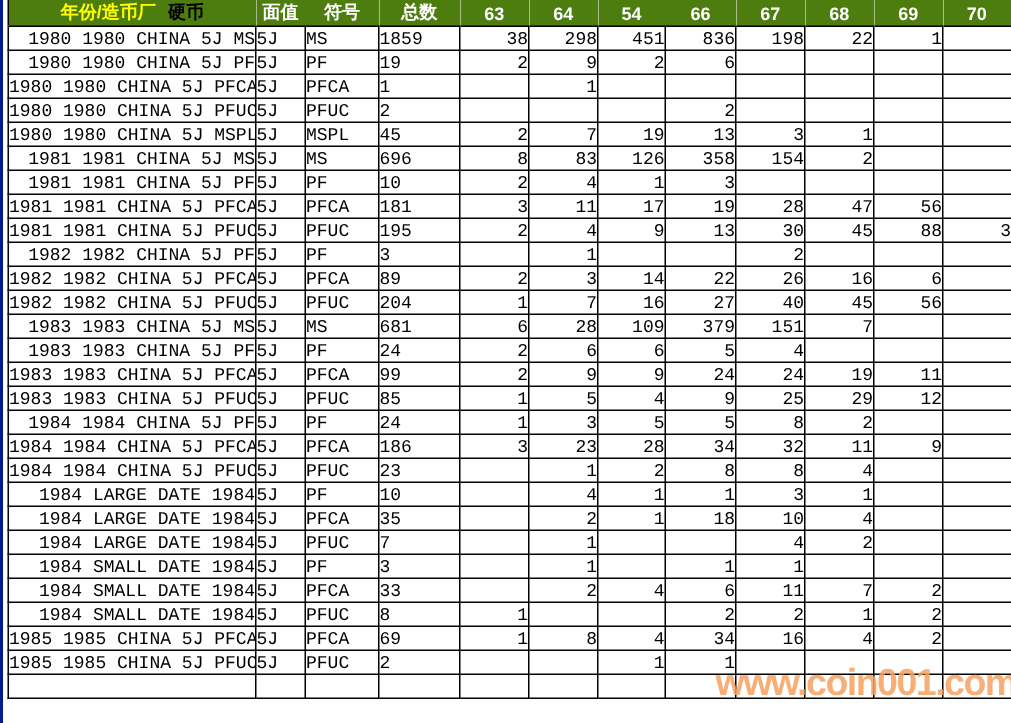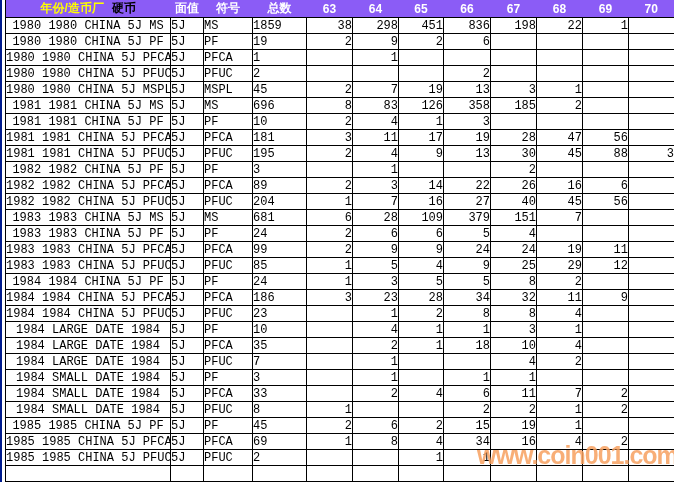--- a/index.html
+++ b/index.html
@@ -17,21 +17,21 @@
   table.grid{
     position:absolute;left:5px;top:0;
     width:669px;
     border-collapse:collapse;
     table-layout:fixed;
     border-left:1px solid #000;
     border-right:1px solid #000;
     border-bottom:1px solid #000;
   }
   table.grid th{
-    background:#8b5cf6;
+    background:#4d7c0f;
     color:#ffffff;
     font-family:"Liberation Sans", sans-serif;
     font-weight:bold;
     font-size:12px;
     height:13px;
     padding:0;
     border:none;
     border-bottom:1px solid #000;
     text-align:center;
     overflow:hidden;
@@ -46,21 +46,21 @@
   table.grid td{
     border:1px solid #000;
     height:15px;
     padding:0;
     font-size:12px;
     color:#000;
     overflow:hidden;
     white-space:nowrap;
     background:transparent;
   }
-  td.c-name{font-size:11.5px;text-align:center;padding-left:4px;}
+  td.c-name{font-size:11.5px;text-align:right;padding-left:4px;}
   td.c-denom,td.c-symbol{text-align:left;padding-left:4px;}
   td.c-total{text-align:left;padding-right:4px;border-right:3px double #000;}
   th.h-total{border-right:none;}
   td.c-grade{text-align:right;padding-right:3px;}
   .watermark{
     position:absolute;
     left:477px;top:441px;
     font-family:"Liberation Sans", sans-serif;
     font-weight:bold;
     font-size:25px;
@@ -100,21 +100,21 @@
             <span class="lbl-yearmint">年份/造币厂</span>
             <span class="lbl-coin">硬币</span>
           </span>
         </th>
         <th>面值</th>
         <th>符号</th>
         <th class="h-total">总数</th>
 
       <th>63</th>
           <th>64</th>
-          <th>65</th>
+          <th>54</th>
           <th>66</th>
           <th>67</th>
           <th>68</th>
           <th>69</th>
           <th>70</th>
         </tr>
     </thead>
     <tbody>
 
     <tr>
@@ -189,21 +189,21 @@
         </tr>
         <tr>
           <td class="c-name">1981 1981 CHINA 5J MS</td>
           <td class="c-denom">5J</td>
           <td class="c-symbol">MS</td>
           <td class="c-total">696</td>
           <td class="c-grade">8</td>
           <td class="c-grade">83</td>
           <td class="c-grade">126</td>
           <td class="c-grade">358</td>
-          <td class="c-grade">185</td>
+          <td class="c-grade">154</td>
           <td class="c-grade">2</td>
           <td class="c-grade"></td>
           <td class="c-grade"></td>
         </tr>
         <tr>
           <td class="c-name">1981 1981 CHINA 5J PF</td>
           <td class="c-denom">5J</td>
           <td class="c-symbol">PF</td>
           <td class="c-total">10</td>
           <td class="c-grade">2</td>
@@ -461,34 +461,20 @@
           <td class="c-grade">1</td>
           <td class="c-grade"></td>
           <td class="c-grade"></td>
           <td class="c-grade">2</td>
           <td class="c-grade">2</td>
           <td class="c-grade">1</td>
           <td class="c-grade">2</td>
           <td class="c-grade"></td>
         </tr>
         <tr>
-          <td class="c-name">1985 1985 CHINA 5J PF</td>
-          <td class="c-denom">5J</td>
-          <td class="c-symbol">PF</td>
-          <td class="c-total">45</td>
-          <td class="c-grade">2</td>
-          <td class="c-grade">6</td>
-          <td class="c-grade">2</td>
-          <td class="c-grade">15</td>
-          <td class="c-grade">19</td>
-          <td class="c-grade">1</td>
-          <td class="c-grade"></td>
-          <td class="c-grade"></td>
-        </tr>
-        <tr>
           <td class="c-name">1985 1985 CHINA 5J PFCA</td>
           <td class="c-denom">5J</td>
           <td class="c-symbol">PFCA</td>
           <td class="c-total">69</td>
           <td class="c-grade">1</td>
           <td class="c-grade">8</td>
           <td class="c-grade">4</td>
           <td class="c-grade">34</td>
           <td class="c-grade">16</td>
           <td class="c-grade">4</td>

